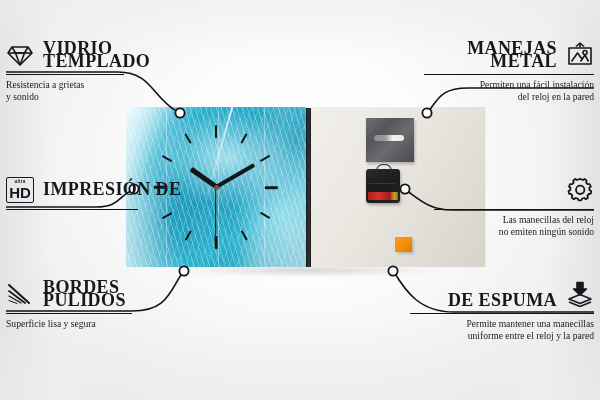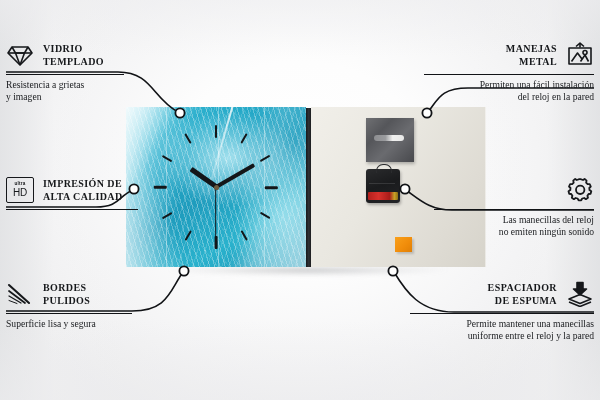--- a/index.html
+++ b/index.html
@@ -233,21 +233,21 @@
     display: flex;
     align-items: center;
     gap: 9px;
   }
   .callout.right .head {
     justify-content: flex-end;
   }
   .callout .titles {
     font-family: "Liberation Serif", serif;
     font-weight: bold;
-    font-size: 10px;
+    font-size: 18px;
     line-height: 13.5px;
     letter-spacing: 0.4px;
     color: #16181b;
     white-space: nowrap;
   }
   .callout.right .titles {
     text-align: right;
   }
   .callout .rule {
     height: 1.4px;
@@ -289,22 +289,22 @@
     line-height: 1;
   }
   .hd-ultra {
     font-family: "Liberation Sans", sans-serif;
     font-size: 4.6px;
     font-weight: bold;
     letter-spacing: 0.2px;
   }
   .hd-main {
     font-family: "Liberation Sans", sans-serif;
-    font-size: 10px;
-    font-weight: normal;
+    font-size: 15px;
+    font-weight: bold;
     letter-spacing: -0.2px;
     margin-top: 0.5px;
   }
 </style>
 </head>
 <body>
 
 <div id="scene">
 
   <div id="bg-vignette"></div>
@@ -397,35 +397,34 @@
         </svg>
       </span>
       <span class="titles">
         <span>VIDRIO</span><br>
         <span>TEMPLADO</span>
       </span>
     </div>
     <div class="rule" style="width:118px;"></div>
     <div class="desc">
       <span>Resistencia a grietas</span><br>
-      <span>y imagen</span>
+      <span>y sonido</span>
     </div>
   </div>
 
   <div class="callout left" style="left:6px; top:176px; width:160px;">
     <div class="head">
       <span class="icon">
         <span class="hd-box">
           <span class="hd-ultra">ultra</span>
           <span class="hd-main">HD</span>
         </span>
       </span>
       <span class="titles">
         <span>IMPRESIÓN DE</span><br>
-        <span>ALTA CALIDAD</span>
       </span>
     </div>
     <div class="rule" style="width:132px;"></div>
   </div>
 
   <div class="callout right" style="right:6px; top:41px; width:170px;">
     <div class="head">
       <span class="titles">
         <span>MANEJAS</span><br>
         <span>METAL</span>
@@ -487,21 +486,21 @@
     <div class="rule" style="width:160px; margin-left:auto;"></div>
     <div class="desc">
       <span>Las manecillas del reloj</span><br>
       <span>no emiten ningún sonido</span>
     </div>
   </div>
 
   <div class="callout right" style="right:6px; top:280px; width:184px;">
     <div class="head">
       <span class="titles">
-        <span>ESPACIADOR</span><br>
+        <br>
         <span>DE ESPUMA</span>
       </span>
       <span class="icon">
         <svg width="28" height="26" viewBox="0 0 28 26">
           <g fill="none" stroke="currentColor" stroke-width="1.6" stroke-linejoin="round">
             <path d="M11,1.5 L17,1.5 L17,8 L20.5,8 L14,14 L7.5,8 L11,8 Z" fill="currentColor"></path>
             <path d="M14,13.5 L25,18 L14,22.5 L3,18 Z"></path>
             <path d="M3,21 L14,25.5 L25,21"></path>
           </g>
         </svg>

